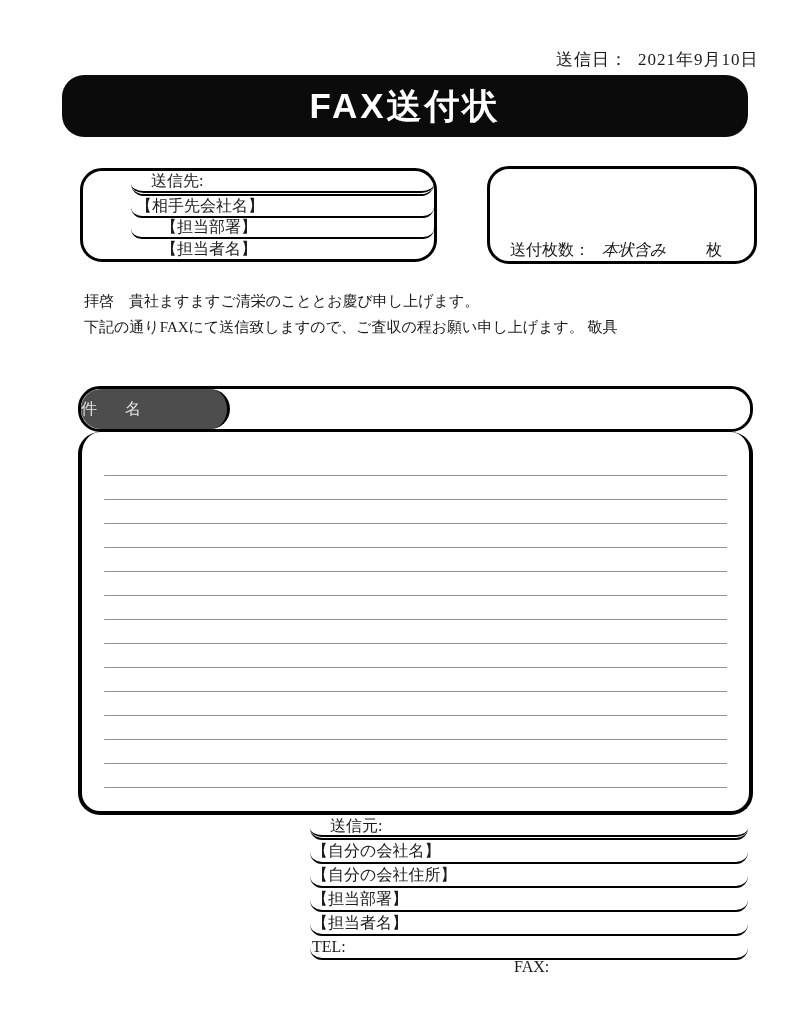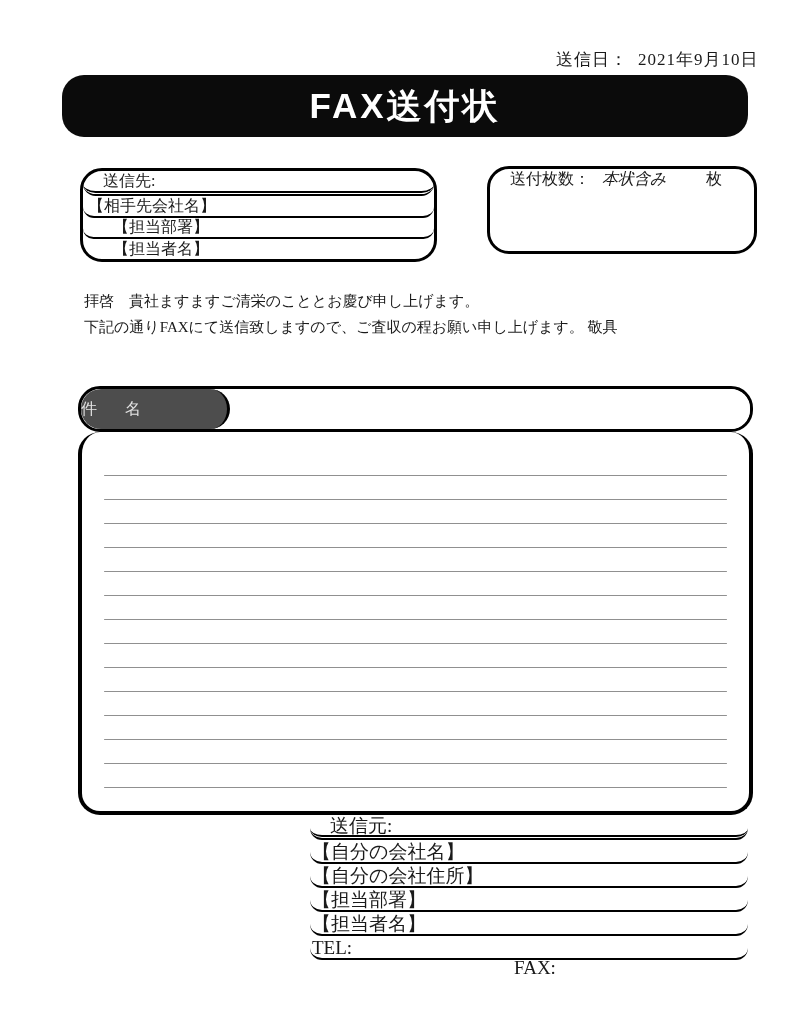--- a/index.html
+++ b/index.html
@@ -55,33 +55,34 @@
     left:80px; top:168px;
     width:357px; height:94px;
     border:3px solid var(--border,#000);
     display:flex; flex-direction:column;
     font-size:16px;
   }
   .recipient-box .row{
     flex:1;
     display:flex; align-items:center;
     line-height:1;
+    margin-left:48px;
   }
   .recipient-box .row.lbl{padding-left:20px;border-bottom:5px double var(--border,#000);}
   .recipient-box .row.company{padding-left:5px;border-bottom:2px solid var(--border,#000);}
   .recipient-box .row.dept{padding-left:30px;border-bottom:2px solid var(--border,#000);}
   .recipient-box .row.person{padding-left:30px;}
 
   
   .pages-box{
     position:absolute;
     left:487px; top:166px;
-    width:270px; height:88px;
+    width:270px; height:98px;
     border:3px solid var(--border,#000);
-    display:flex; align-items:flex-start;
+    display:flex; align-items:flex-end;
     font-size:16px;
     padding:0 32px 0 20px;
     white-space:nowrap;
   }
   .pages-box .note{margin-left:12px;font-style:italic;}
   .pages-box .unit{margin-left:auto;}
 
   
   .greeting{
     position:absolute;
@@ -127,21 +128,21 @@
     left:22px; right:22px;
     height:1px;
     background:var(--rule-line,#909090);
   }
 
   
   .sender{
     position:absolute;
     left:310px; top:816px;
     width:438px;
-    font-size:19px;
+    font-size:16px;
   }
   .sender .row{
     height:24px;
     display:flex; align-items:center;
     line-height:1;
     white-space:nowrap;
   }
   .sender .row.lbl{padding-left:20px;border-bottom:5px double var(--border,#000);}
   .sender .row.u2{border-bottom:2px solid var(--border,#000);padding-left:2px;}
   .sender .row.telfax{border-bottom:2px solid var(--border,#000);padding-left:2px;}

